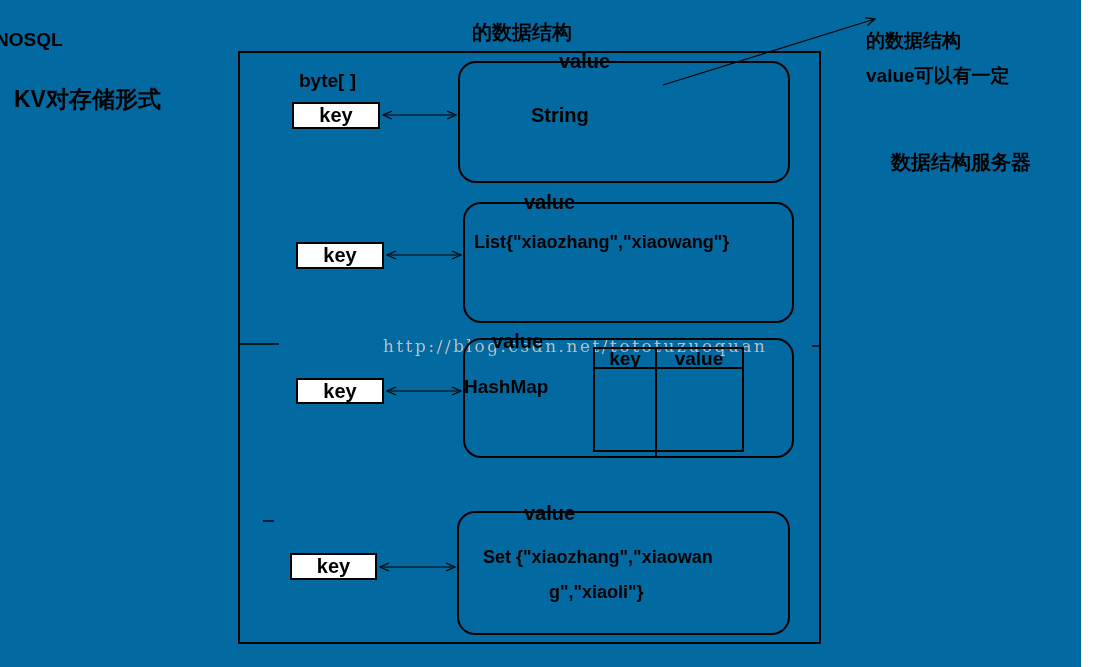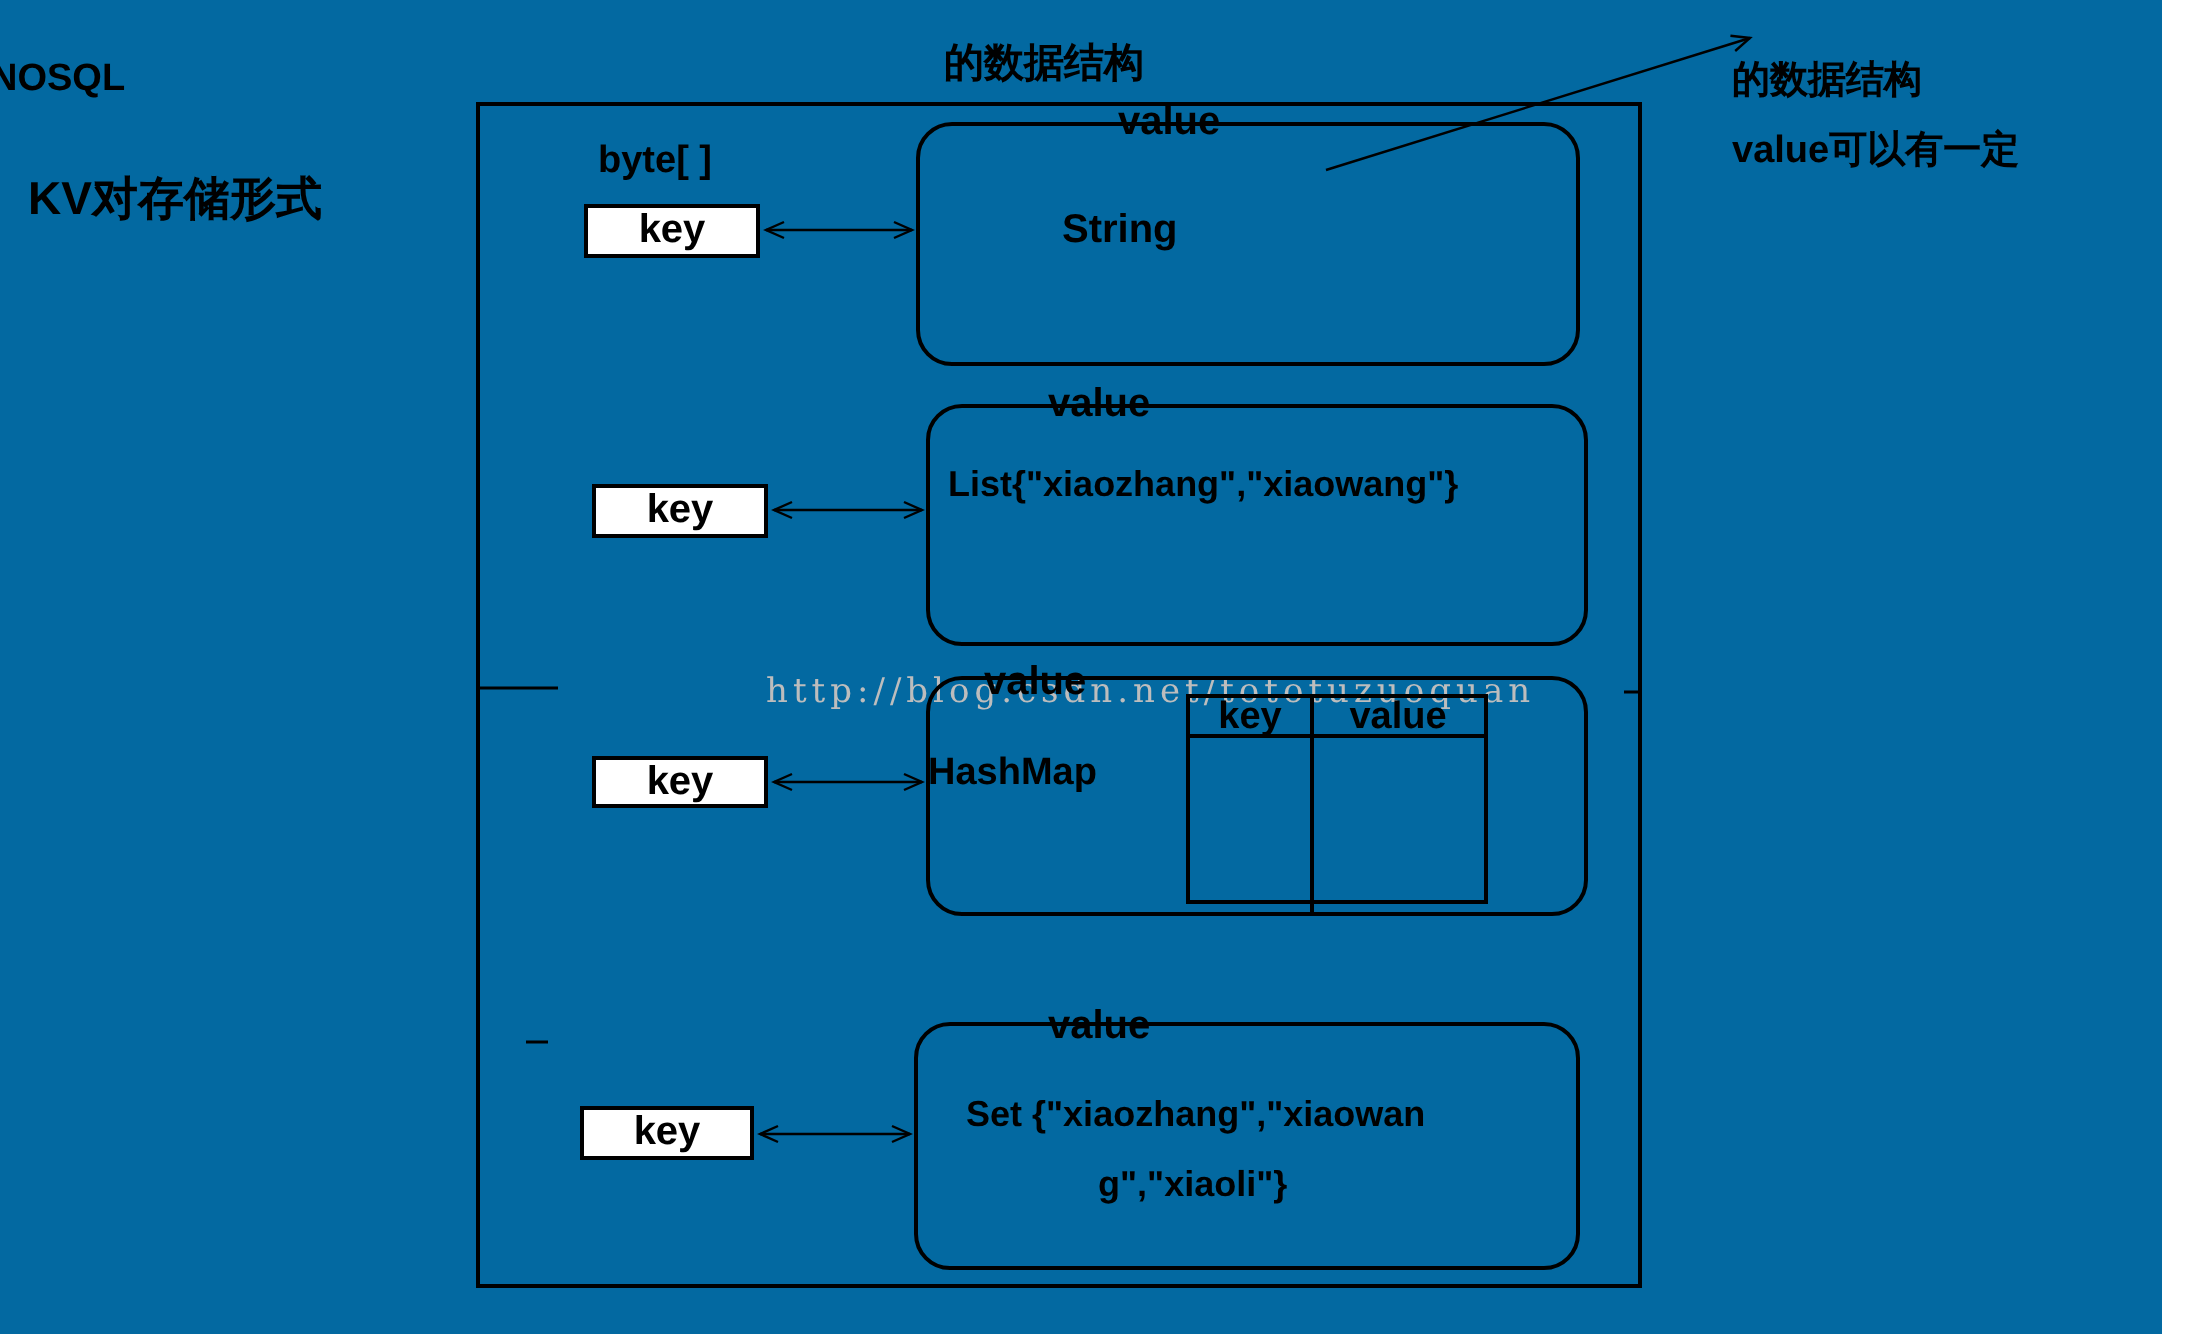--- a/index.html
+++ b/index.html
@@ -47,20 +47,21 @@
 
   <div class="big-rect"></div>
 
   <div class="lbl" style="left:-5px; top:30px; font-size:19px;">NOSQL</div>
   <div class="lbl" style="left:14px; top:87px; font-size:23px;">KV对存储形式</div>
   <div class="lbl" style="left:472px; top:21px; font-size:20px;">的数据结构</div>
   <div class="lbl" style="left:866px; top:23px; font-size:19px; line-height:35px;">
     <div>的数据结构</div>
     <div>value可以有一定</div>
   </div>
+  <div class="lbl" style="left:891px; top:151px; font-size:20px;">数据结构服务器</div>
 
   <div class="watermark">http://blog.csdn.net/tototuzuoquan</div>
 
   <div class="lbl" style="left:299px; top:71px; font-size:19px;text-align:right;">byte[ ]</div>
   <div class="keybox" style="left:292px; top:102px; width:88px; height:27px;">
     <span>key</span>
   </div>
   <div class="valuebox" style="left:458px; top:61px; width:332px; height:122px;"></div>
   <div class="vlabel" style="left:559px; top:50px;">value</div>
   <div class="content" style="left:531px; top:104px; font-size:20px;">String</div>

